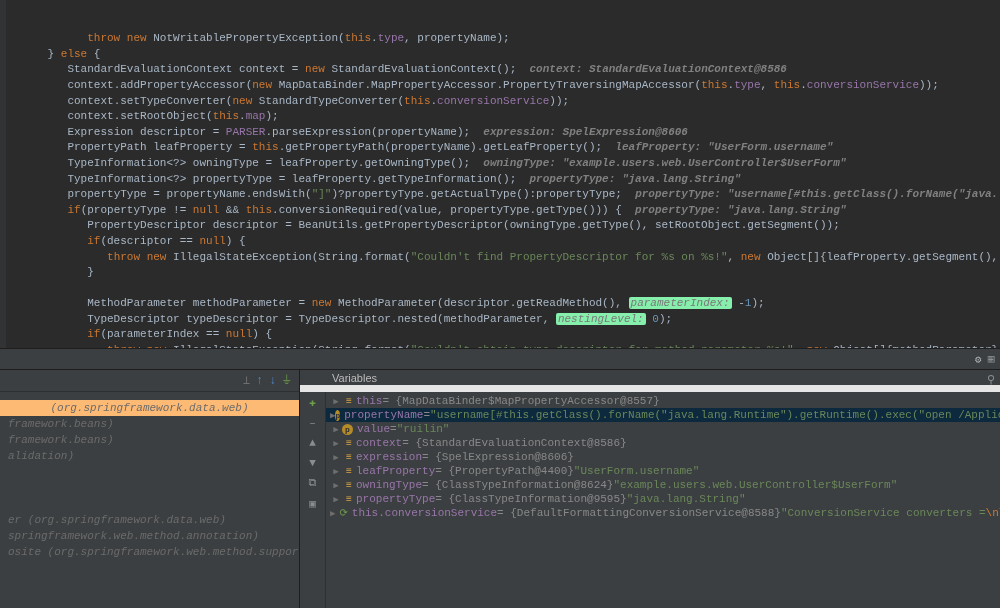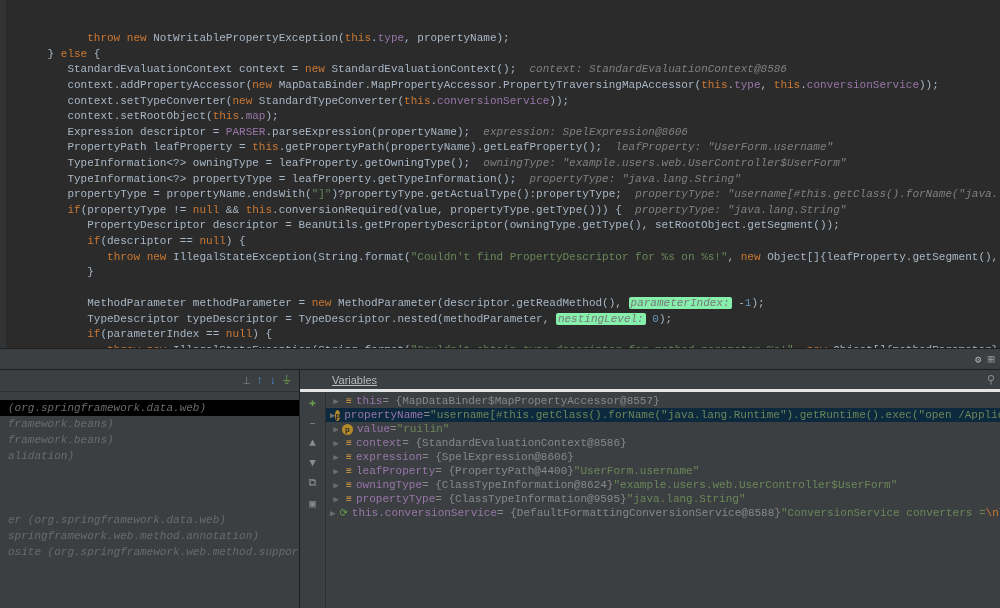--- a/index.html
+++ b/index.html
@@ -18,21 +18,21 @@
     height: 348px;
     overflow: hidden;
     line-height: 15.6px;
     white-space: pre;
     padding-left: 8px;
     position: relative;
   }
   .gutter-edge { position: absolute; left: 0; top: 0; bottom: 0; width: 6px; background: #313335; }
   .kw { color: #cc7832; }
   .str { color: #6a8759; }
-  .com { color: #808080; font-style: italic; }
+  .com { color: #808080; font-style: italic; font-weight: bold; }
   .num { color: #6897bb; }
   .fld { color: #9876aa; }
   .paramhint { color: #787878; font-style: italic; background: #86efac; padding: 0 2px; border-radius: 2px;}
 
   .toolbar-row {
     height: 22px;
     background: #3c3f41;
     border-top: 1px solid #1e1e1e;
     border-bottom: 1px solid #1e1e1e;
     display: flex;
@@ -57,38 +57,37 @@
     border-bottom: 1px solid #2d2f30;
     display: flex;
     align-items: center;
     justify-content: flex-end;
     gap: 6px;
     padding-right: 8px;
     color: #6e6e6e;
   }
   .frames-toolbar span { font-size: 12px; }
   .frame-row { padding: 2px 8px; color: #8a8a8a; white-space: nowrap; font-size: 11px;}
-  .frame-row.sel { background: #000000; color: #e6e6e6; }
+  .frame-row.sel { background: #fdba74; color: #e6e6e6; text-align: center; }
   .frame-dim { color: #6b6b6b; font-style: italic; }
   .vars {
     flex: 1;
     background: #3c3f41;
     overflow: hidden;
     position: relative;
   }
   .vars-header {
     height: 22px;
-    border-bottom: 3px solid #e5e5e5;
+    border-bottom: 7px solid #e5e5e5;
     display: flex;
     align-items: center;
     padding-left: 32px;
     color: #bbbbbb;
     font-family: "Segoe UI", Arial, sans-serif;
     font-size: 11px;
-    text-decoration: underline;
   }
   .vars-iconcol {
     position: absolute;
     left: 0; top: 22px; bottom: 0;
     width: 26px;
     border-right: 1px solid #2d2f30;
     display: flex; flex-direction: column; align-items: center;
     padding-top: 4px; gap: 8px;
     color: #8a8c8e;
   }

